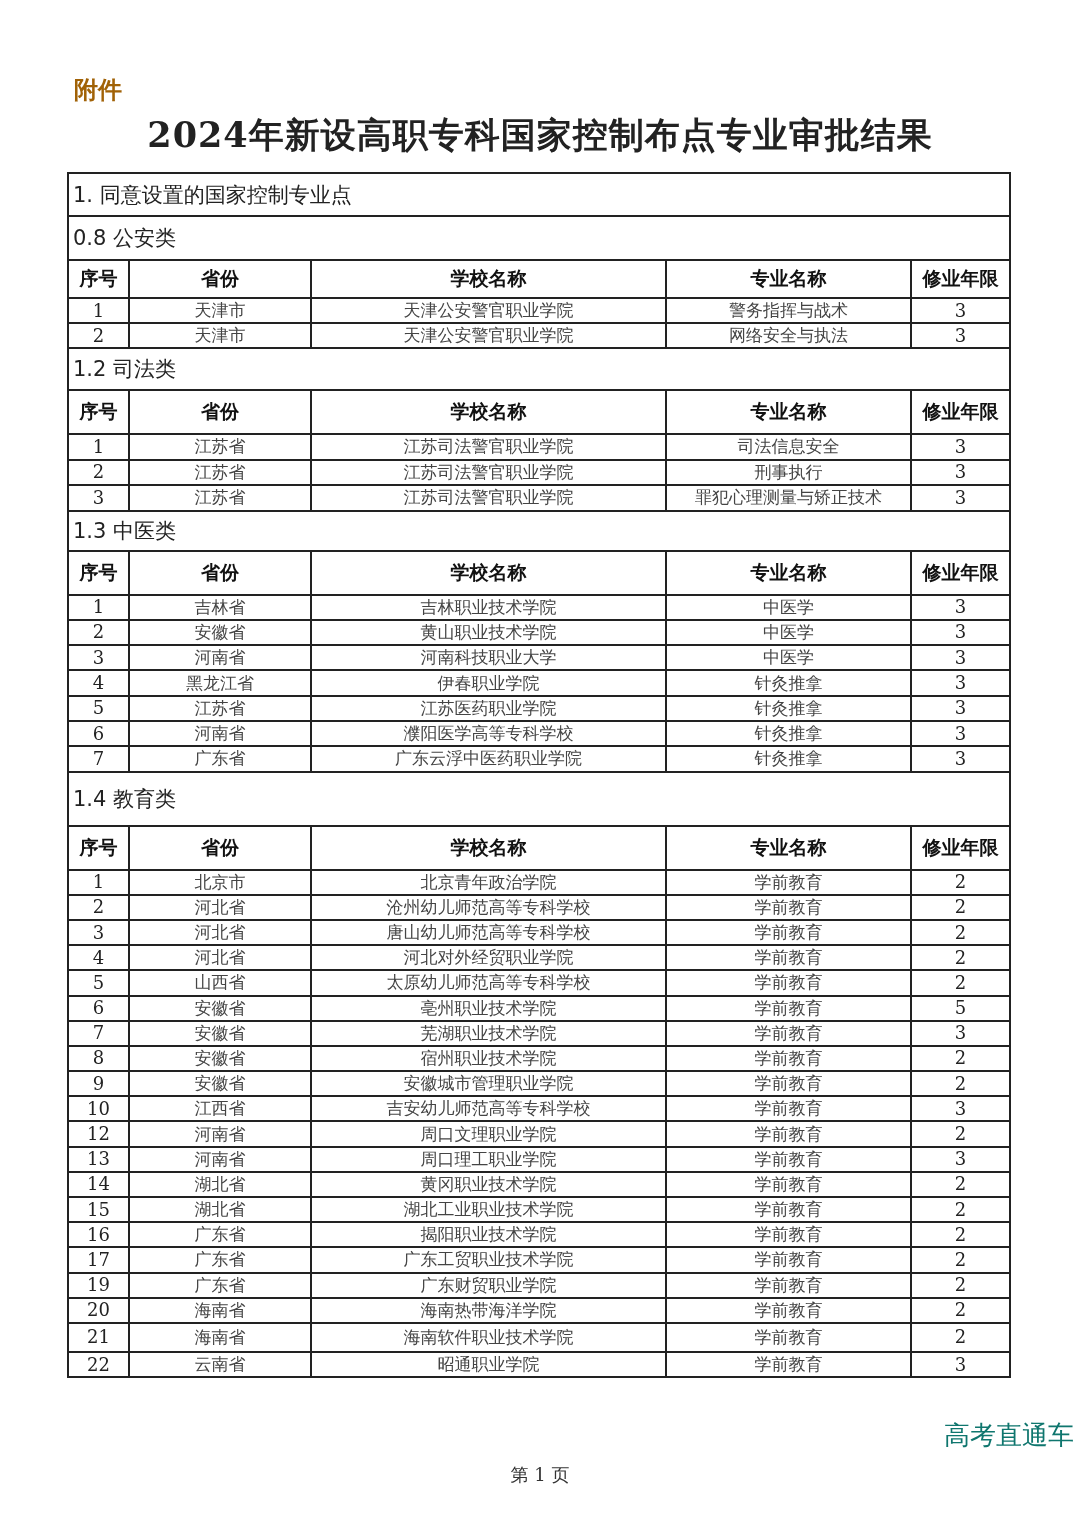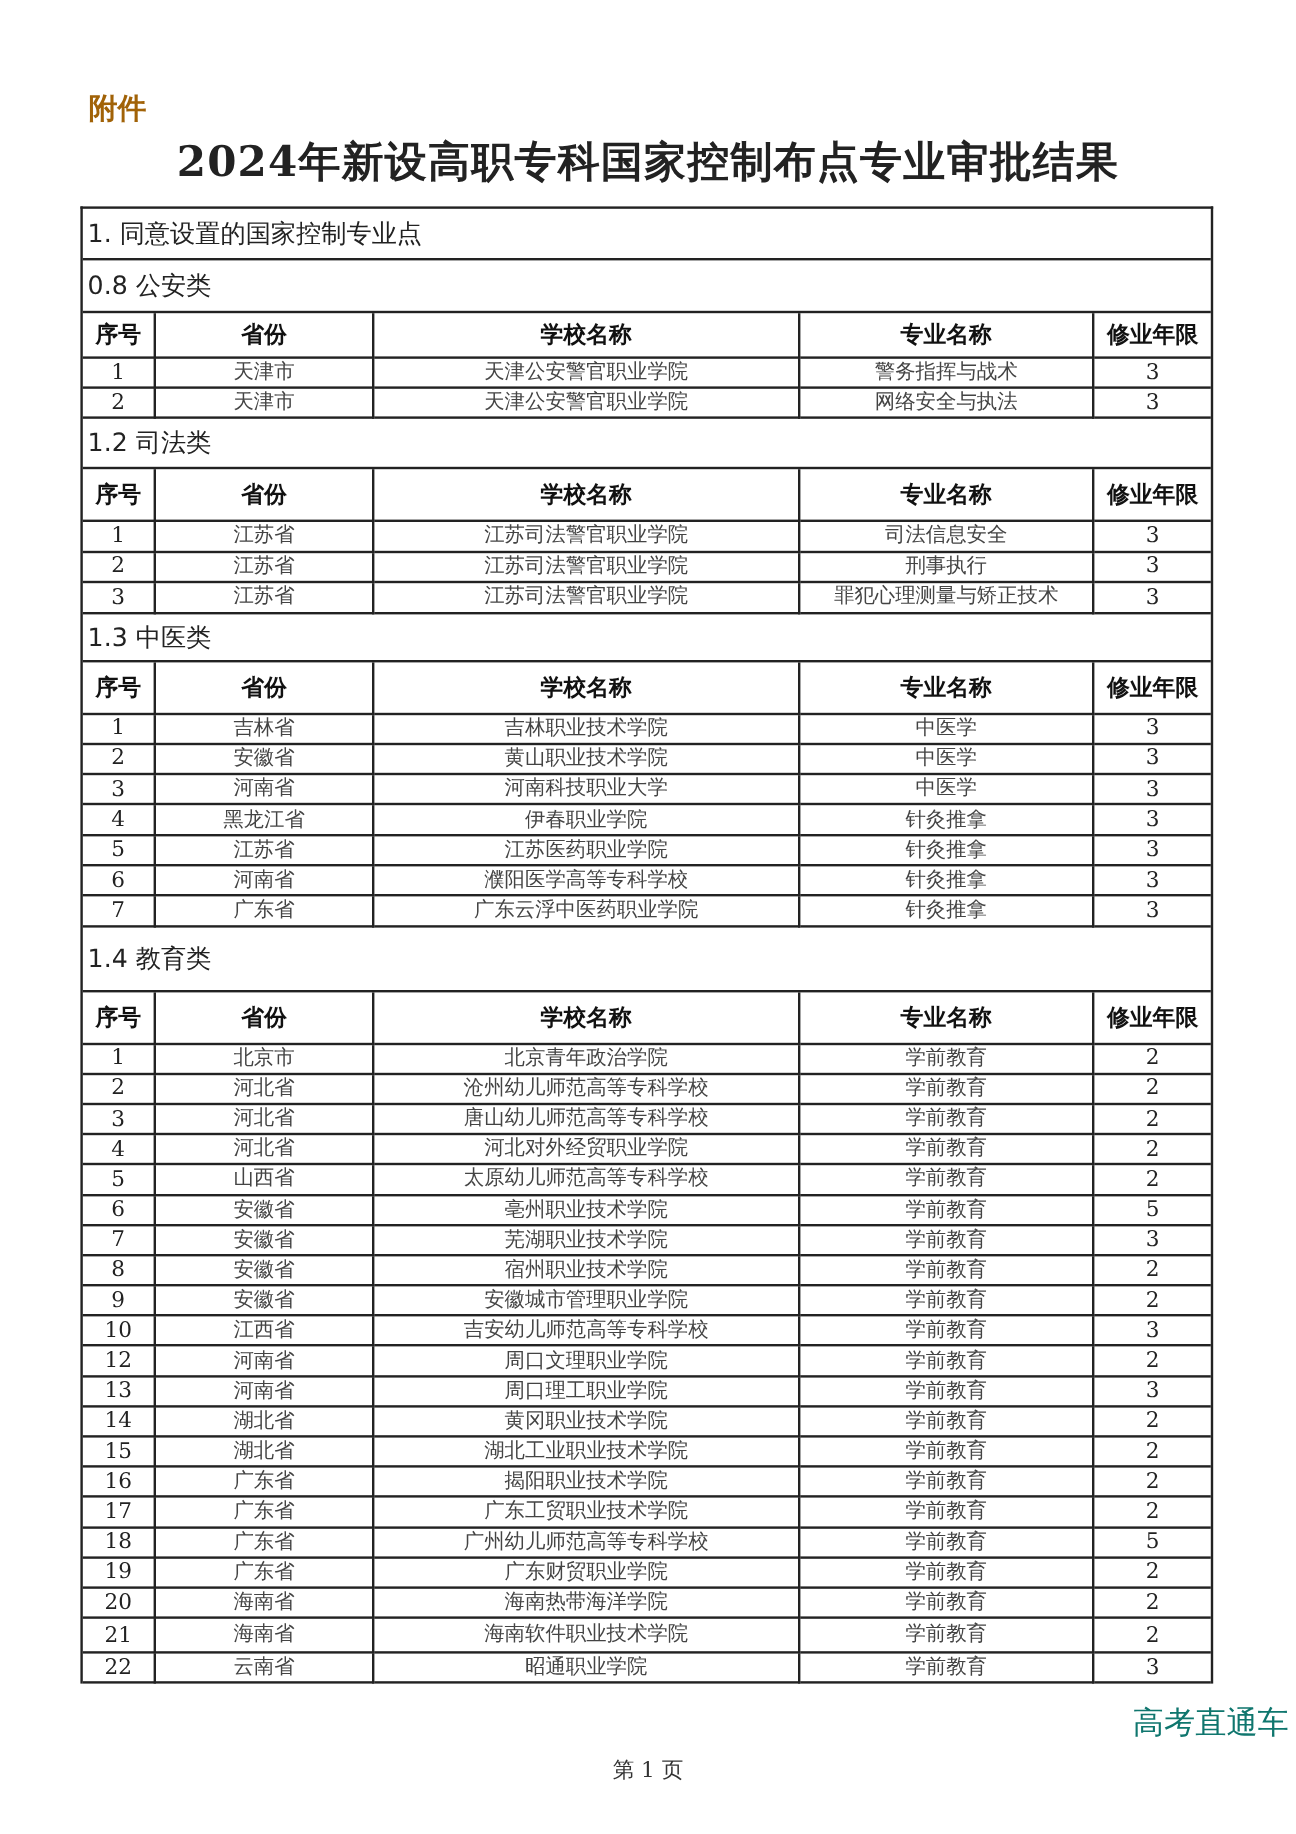--- a/index.html
+++ b/index.html
@@ -301,27 +301,20 @@
             <td class="num">2</td>
           </tr>
           <tr style="height: 25.2px;">
             <td class="num">17</td>
             <td>广东省</td>
             <td>广东工贸职业技术学院</td>
             <td>学前教育</td>
             <td class="num">2</td>
           </tr>
           <tr style="height: 25.2px;">
-            <td class="num">18</td>
-            <td>广东省</td>
-            <td>广州幼儿师范高等专科学校</td>
-            <td>学前教育</td>
-            <td class="num">5</td>
-          </tr>
-          <tr style="height: 25.2px;">
             <td class="num">19</td>
             <td>广东省</td>
             <td>广东财贸职业学院</td>
             <td>学前教育</td>
             <td class="num">2</td>
           </tr>
           <tr style="height: 25.2px;">
             <td class="num">20</td>
             <td>海南省</td>
             <td>海南热带海洋学院</td>

